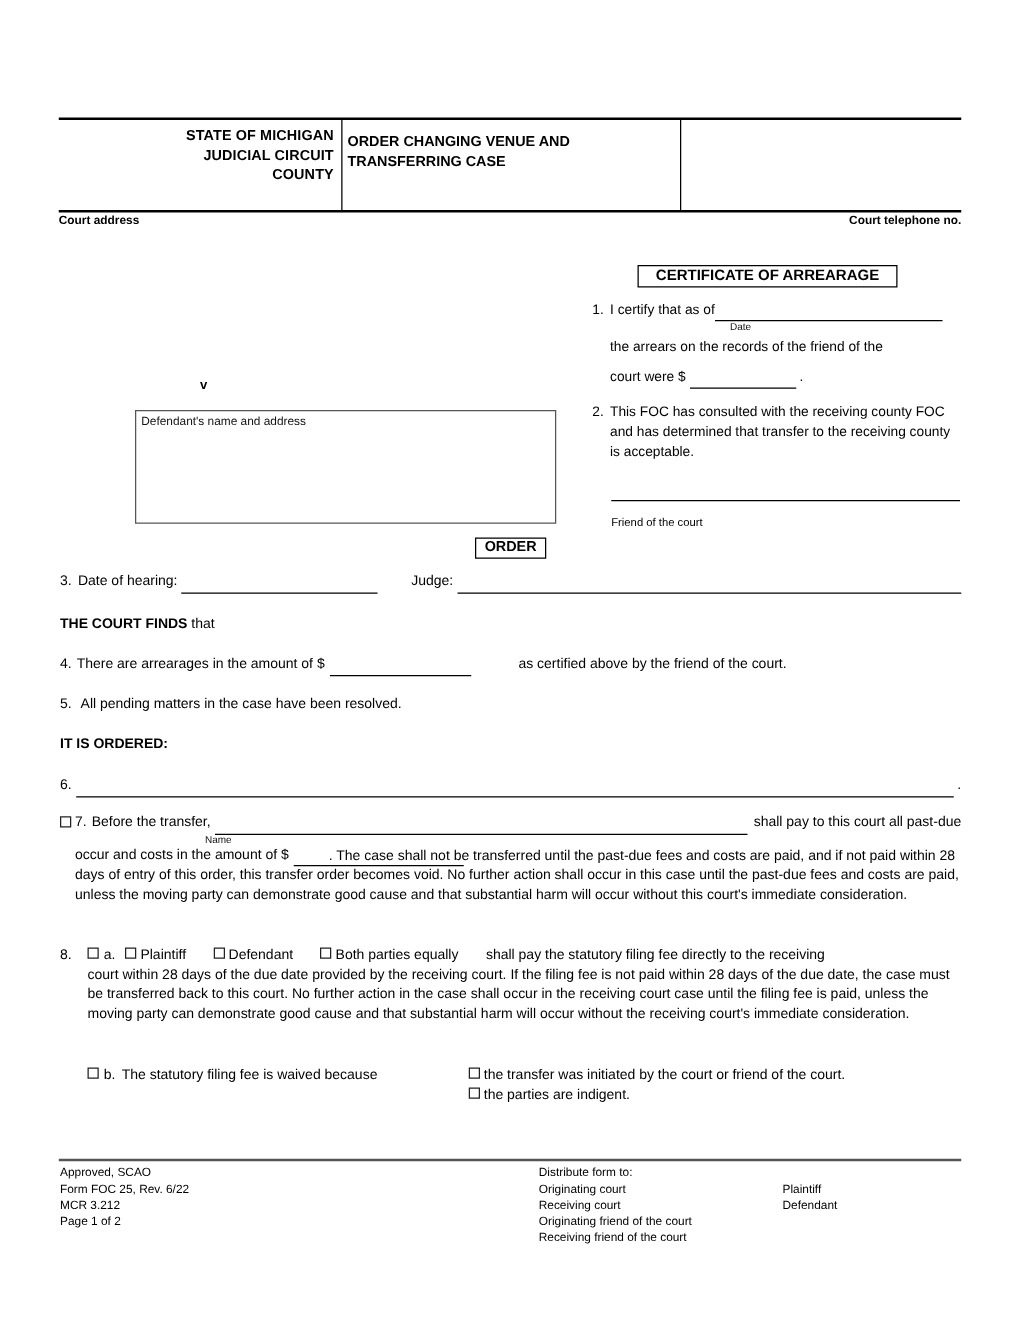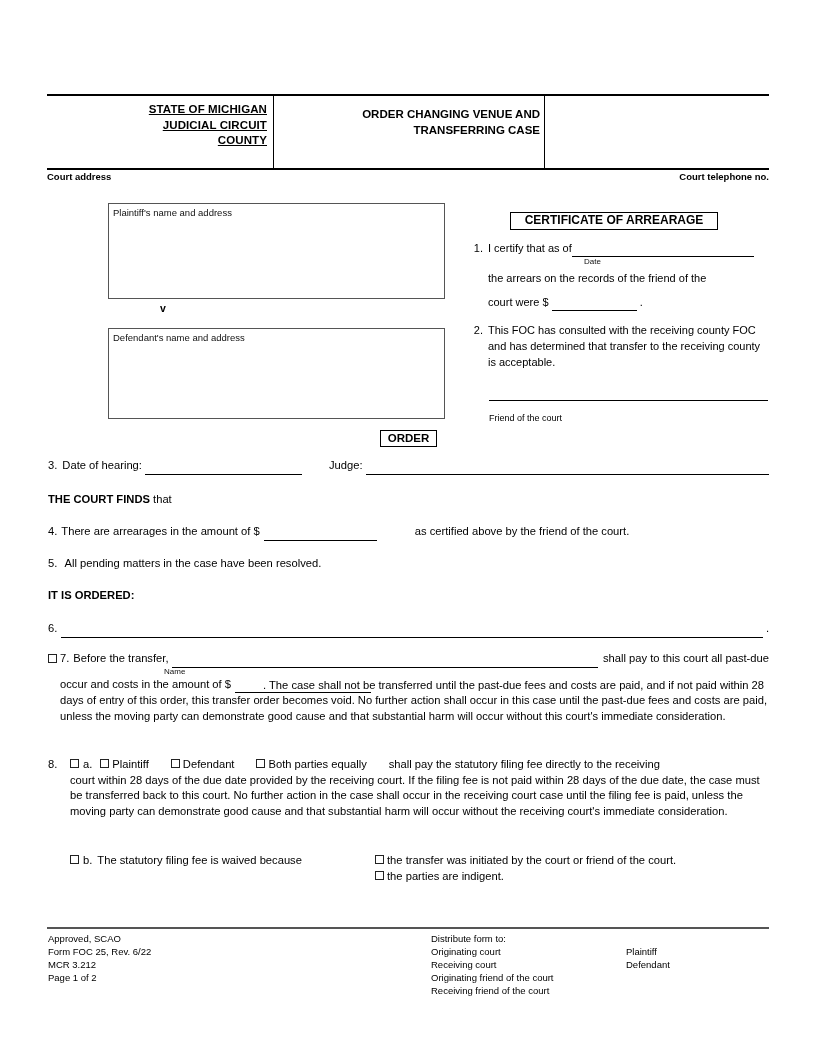--- a/index.html
+++ b/index.html
@@ -30,28 +30,27 @@
     display: flex;
     box-sizing: border-box;
     height: 76px;
   }
   .hdr-col-left {
     width: 227px;
     border-right: 1px solid #000;
     box-sizing: border-box;
     padding: 6px 6px 0 0;
     text-align: right;
-    text-decoration: underline;
   }
   .hdr-col-mid {
     width: 271px;
     border-right: 1px solid #000;
     box-sizing: border-box;
     padding: 11px 4px 0 4px;
-    text-align: right;
+    text-align: left;
   }
   .hdr-col-right {
     flex: 1;
     box-sizing: border-box;
     padding: 6px 0 0 7px;
     text-align: left;
   }
   .hdr-line {
     font-size: 11.5px;
     font-weight: bold;
@@ -241,23 +240,20 @@
       <div class="hdr-mid-line">ORDER CHANGING VENUE AND</div>
       <div class="hdr-mid-line">TRANSFERRING CASE</div>
     </div>
   </div>
 
   <div class="courtaddr-row">
     <span>Court address</span>
     <span>Court telephone no.</span>
   </div>
 
-  <div class="party-box" id="plaintiff-box">
-    <span>Plaintiff's name and address</span>
-  </div>
   <div class="vs-mark">v</div>
   <div class="party-box" id="defendant-box">
     <span>Defendant's name and address</span>
   </div>
 
   <div class="cert-title">CERTIFICATE OF ARREARAGE</div>
 
   <div class="cert-block">
 
     <div class="cert-item">

